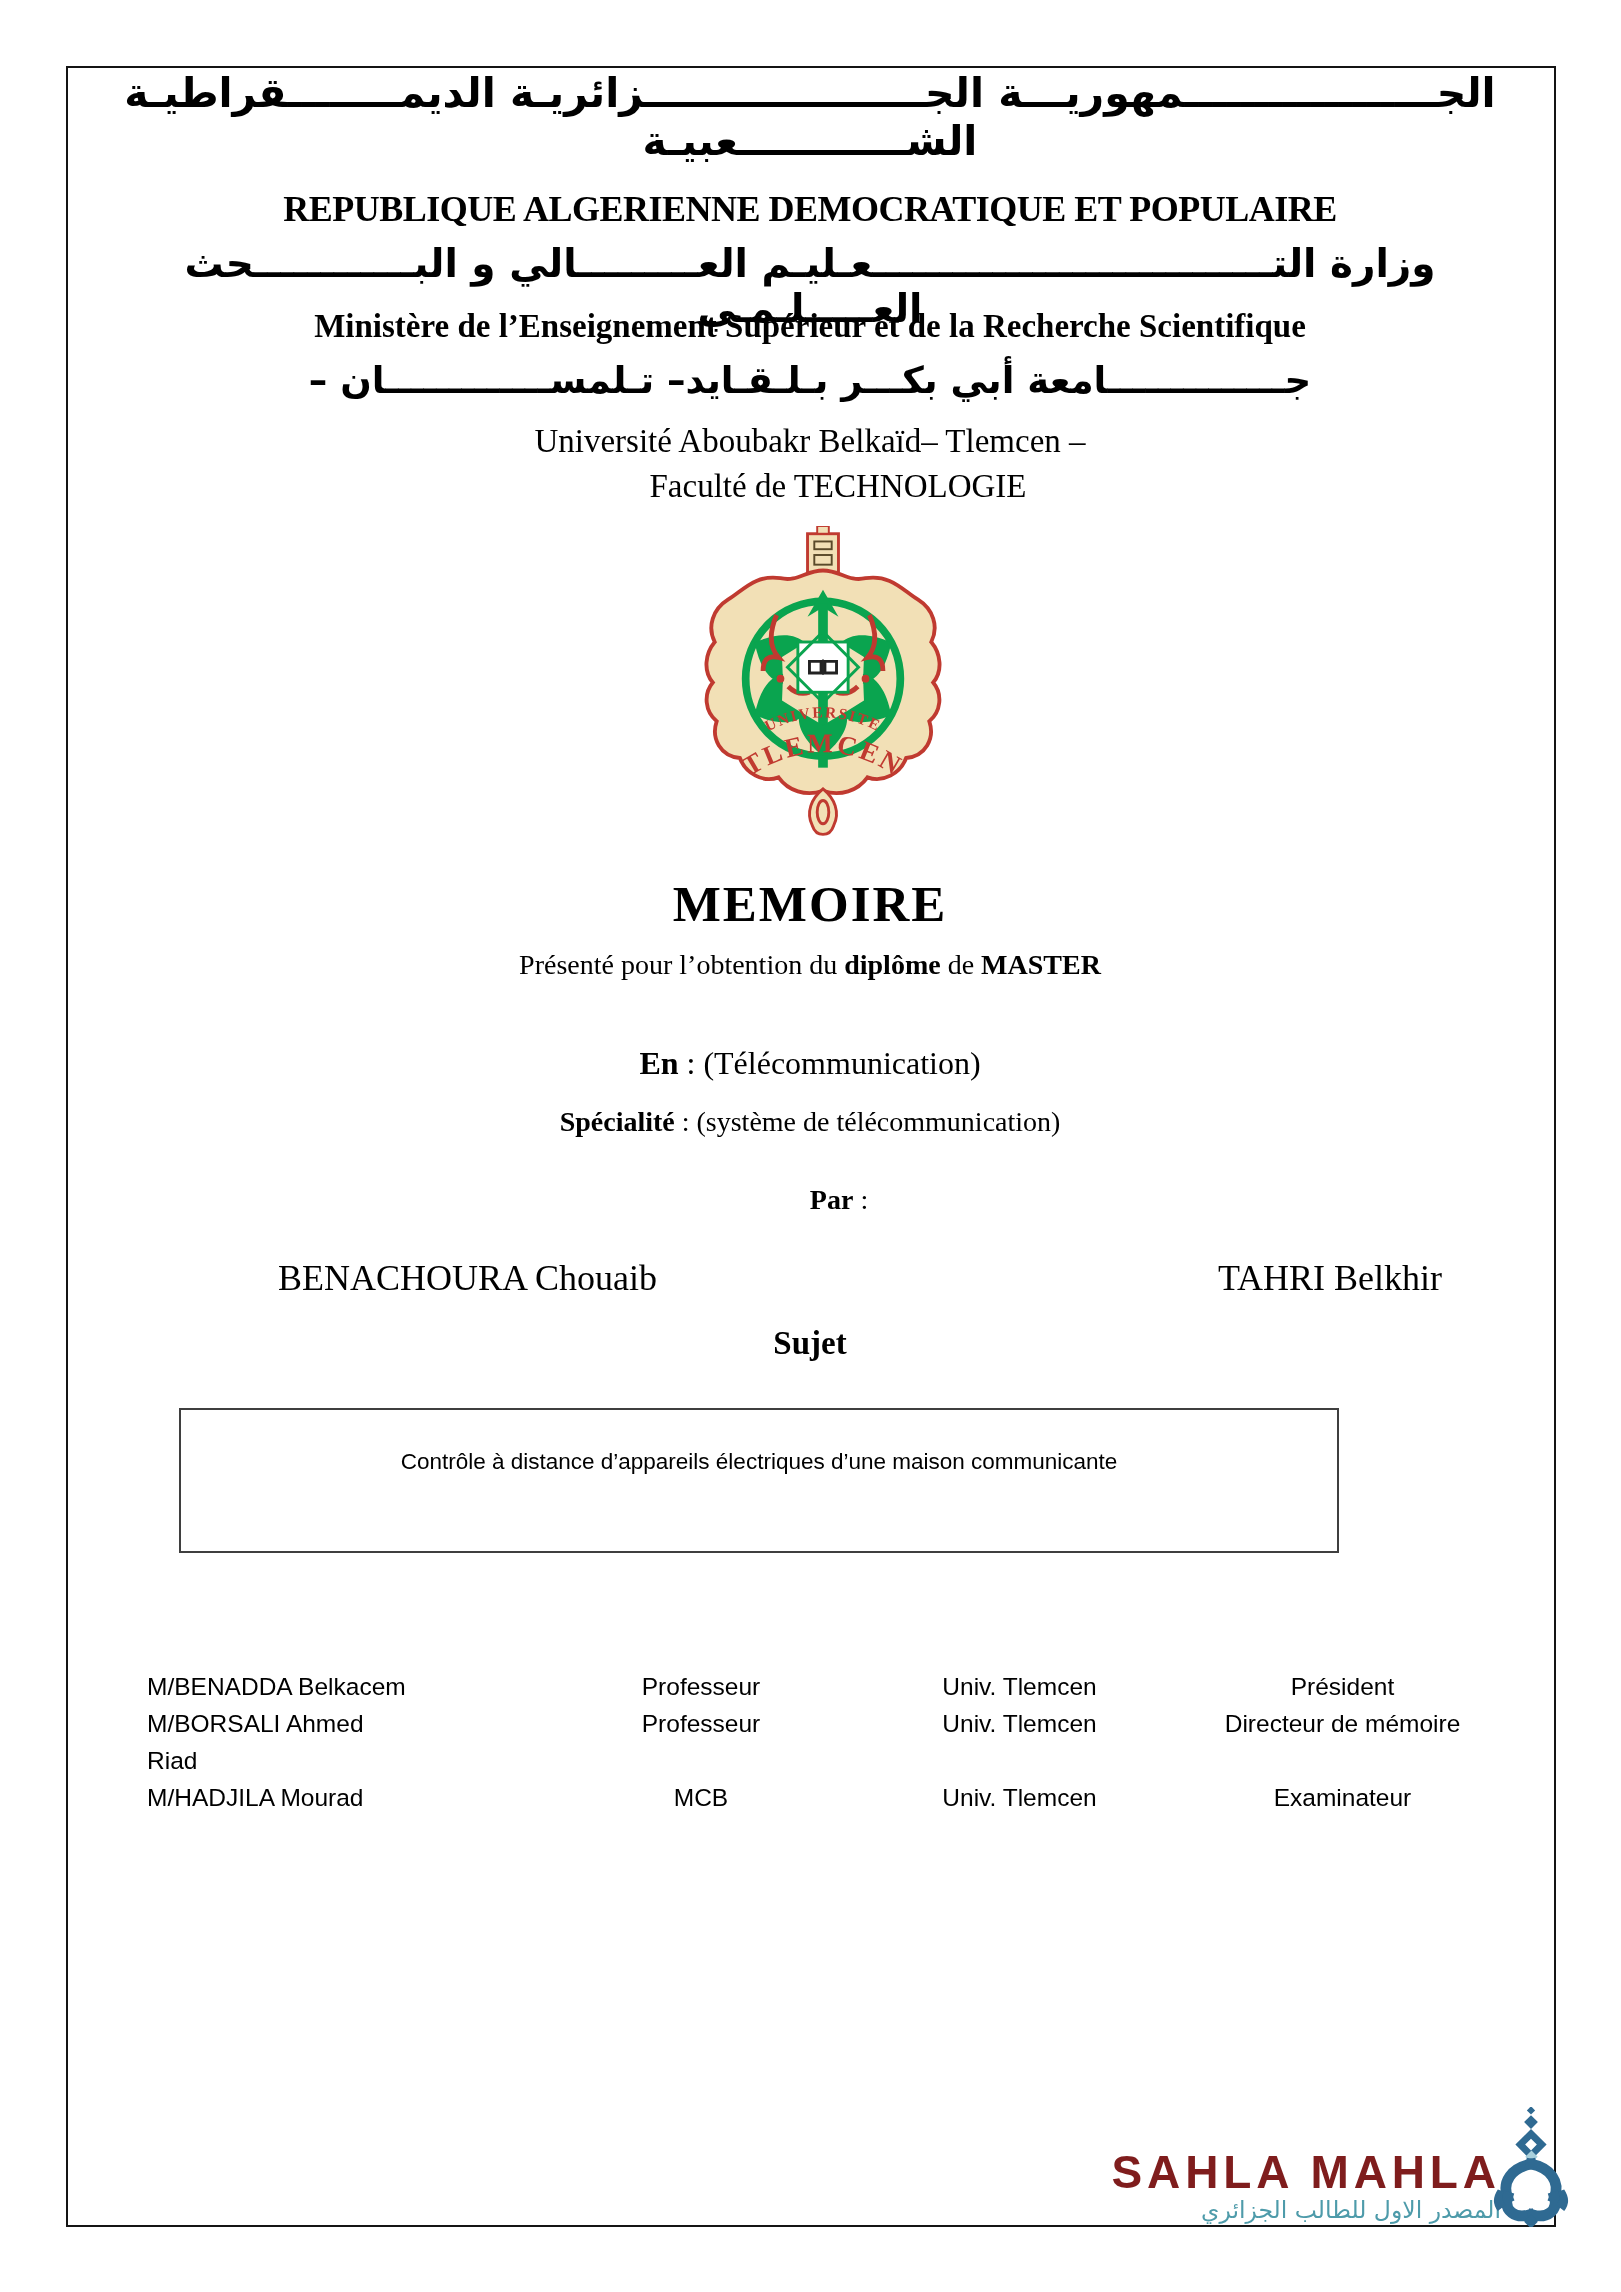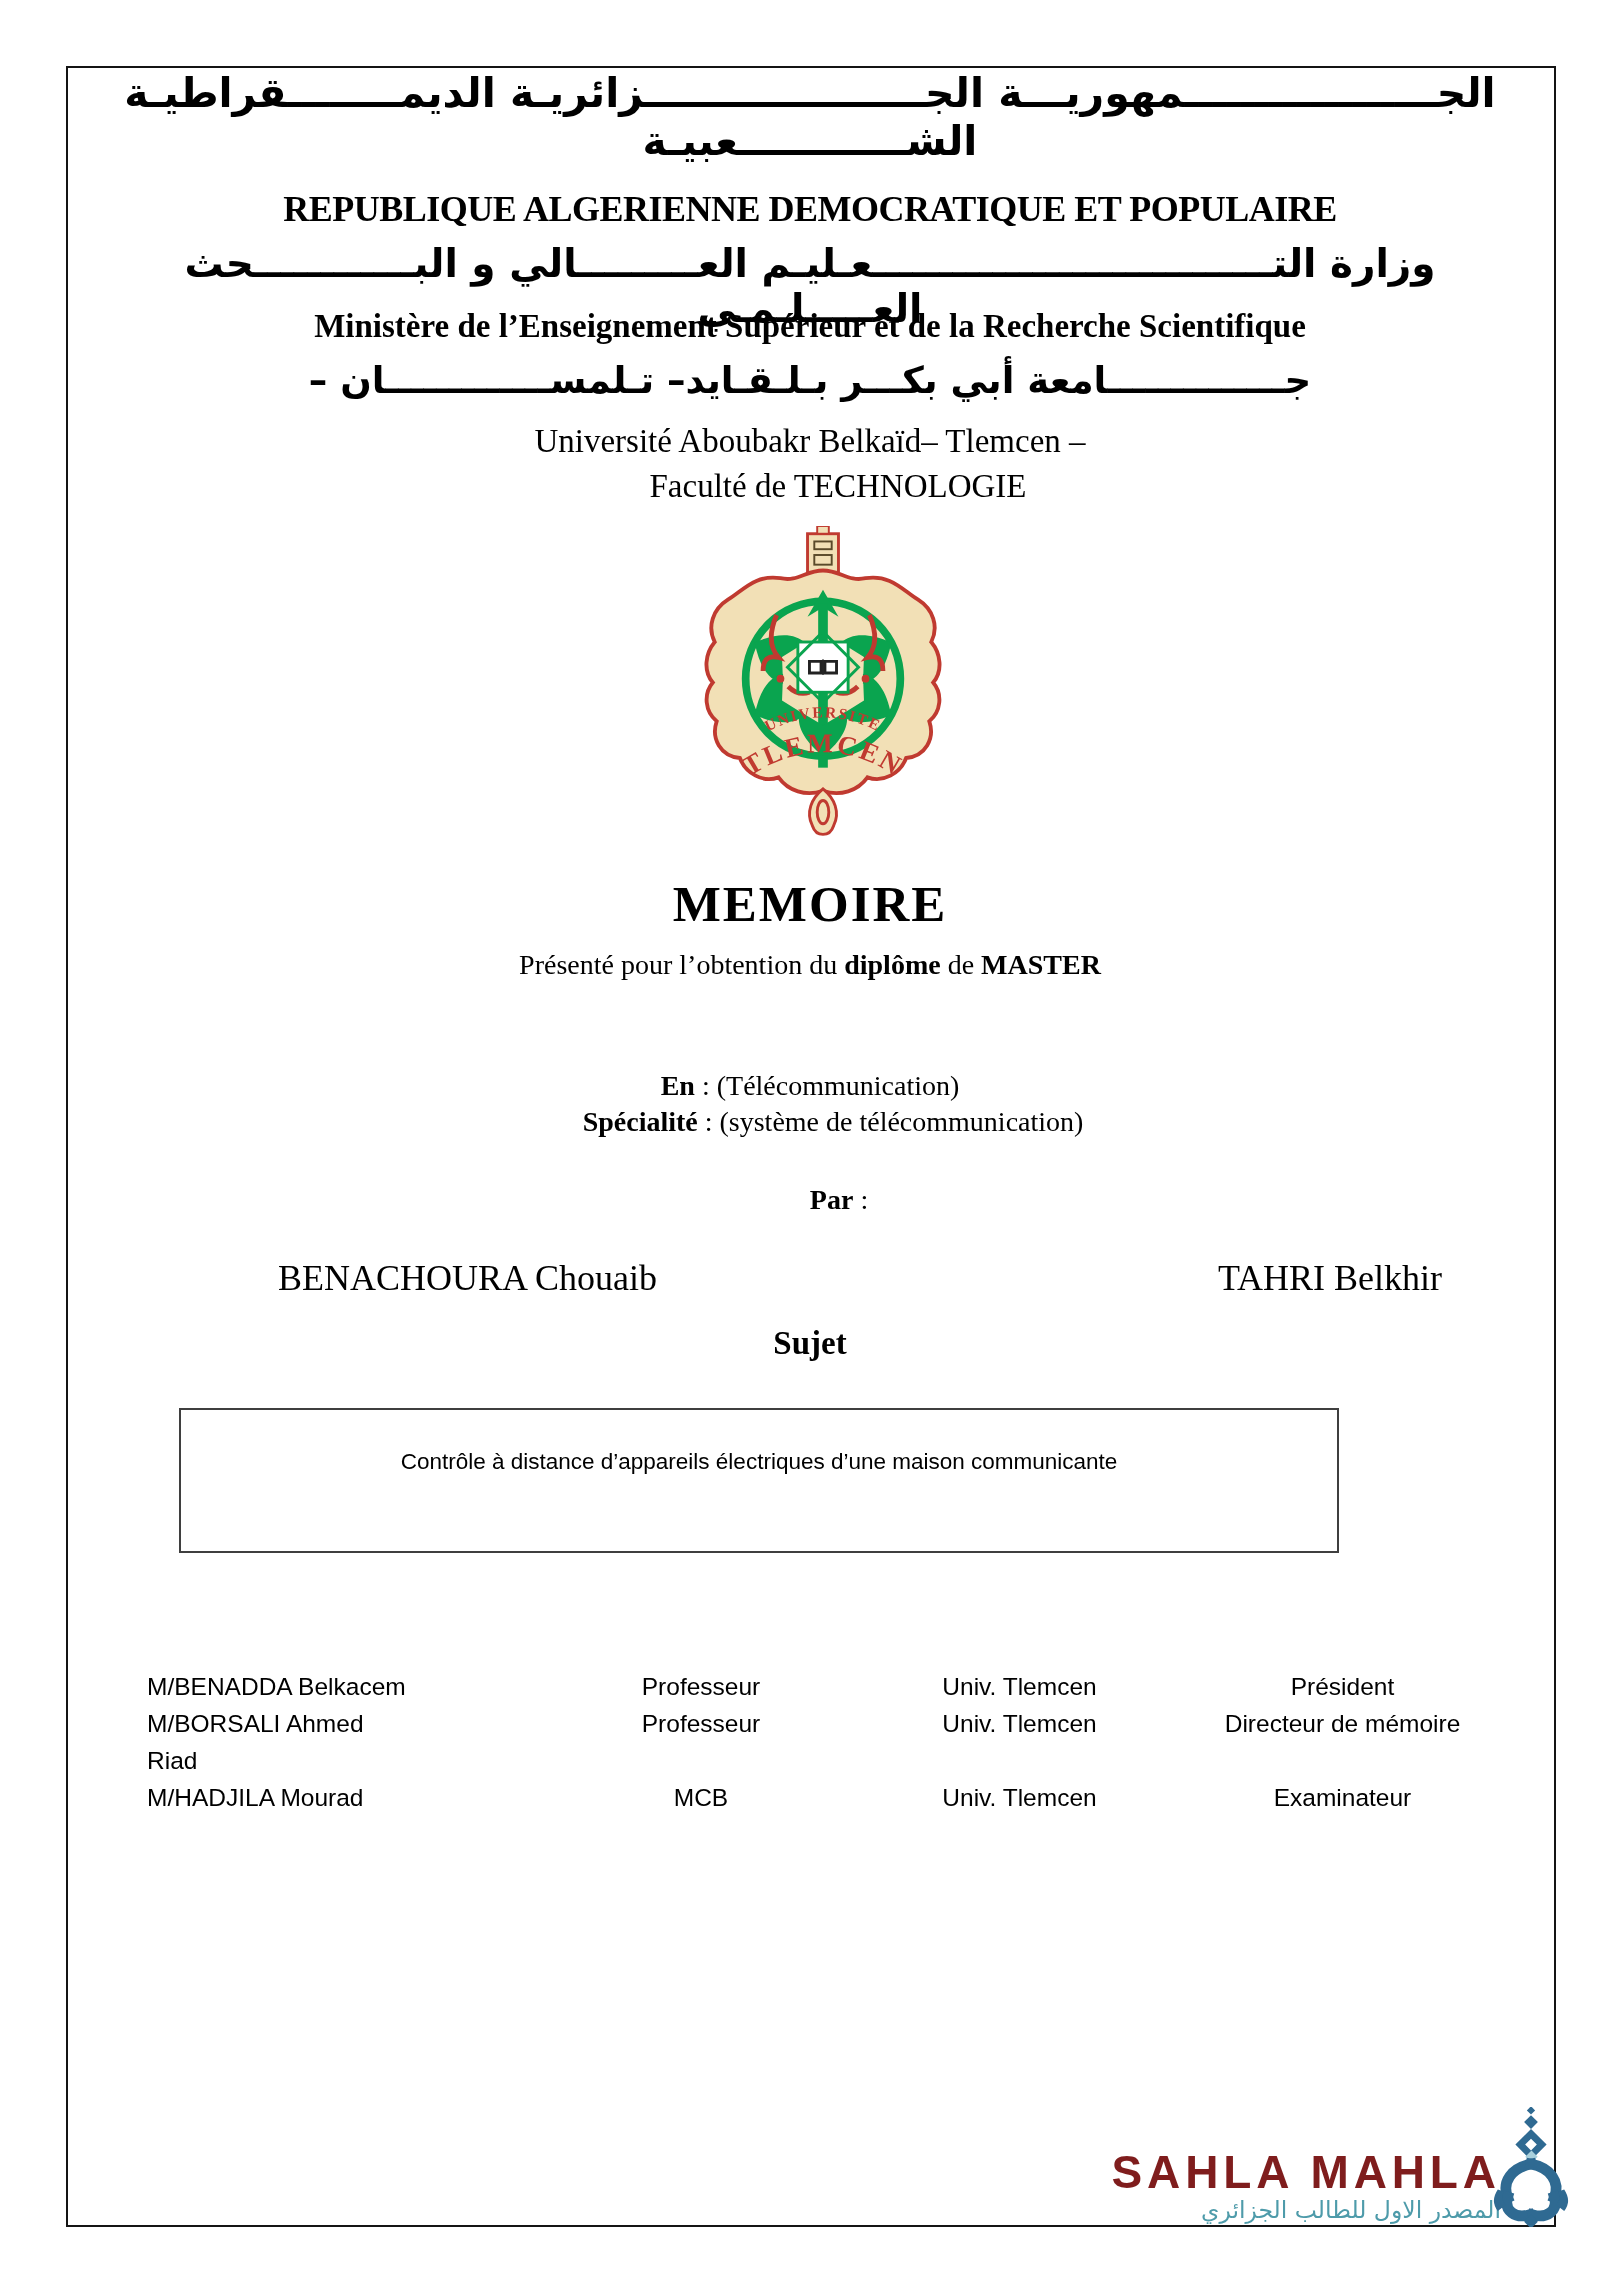--- a/index.html
+++ b/index.html
@@ -14,22 +14,22 @@
   .arabic1{top:69px;font-size:41px;}
   .republique{top:188px;font-size:36px;font-weight:bold;letter-spacing:-0.5px;}
   .arabic2{top:241px;font-size:39px;}
   .ministere{top:308px;font-size:33px;font-weight:bold;}
   .arabic3{top:359px;font-size:37px;}
   .universite{top:423px;font-size:33px;}
   .faculte{top:468px;font-size:33px;padding-left:28px;}
   .emblem{position:absolute;left:686px;top:526px;width:274px;height:319px;}
   .memoire{top:875px;font-size:51px;font-weight:bold;letter-spacing:2px;}
   .presente{top:949px;font-size:28px;}
-  .enline{top:1070px;font-size:28px;}
-  .specline{top:1106px;font-size:28px;padding-left:23px;}
+  .enline{top:1045px;font-size:32px;}
+  .specline{top:1106px;font-size:28px;}
   .parline{top:1184px;font-size:28px;padding-left:29px;}
   .authors{position:absolute;left:262px;top:1257px;width:1164px;display:flex;
            justify-content:space-between;font-size:36px;margin-left:16px;}
   .sujet{top:1325px;font-size:33px;font-weight:bold;}
   .subject-box{position:absolute;left:179px;top:1408px;width:1160px;height:145px;
                border:2px solid #3f3f3f;box-sizing:border-box;text-align:center;}
   .subject-box .title{margin-top:39px;font-size:22.5px;font-family:"Liberation Sans", sans-serif;}
   .soutenu{position:absolute;left:195px;top:1598px;font-size:28px;white-space:pre-wrap;}
   .jury{position:absolute;left:147px;top:1668px;width:1362px;
         font-family:"Liberation Sans", sans-serif;font-size:24.5px;}

